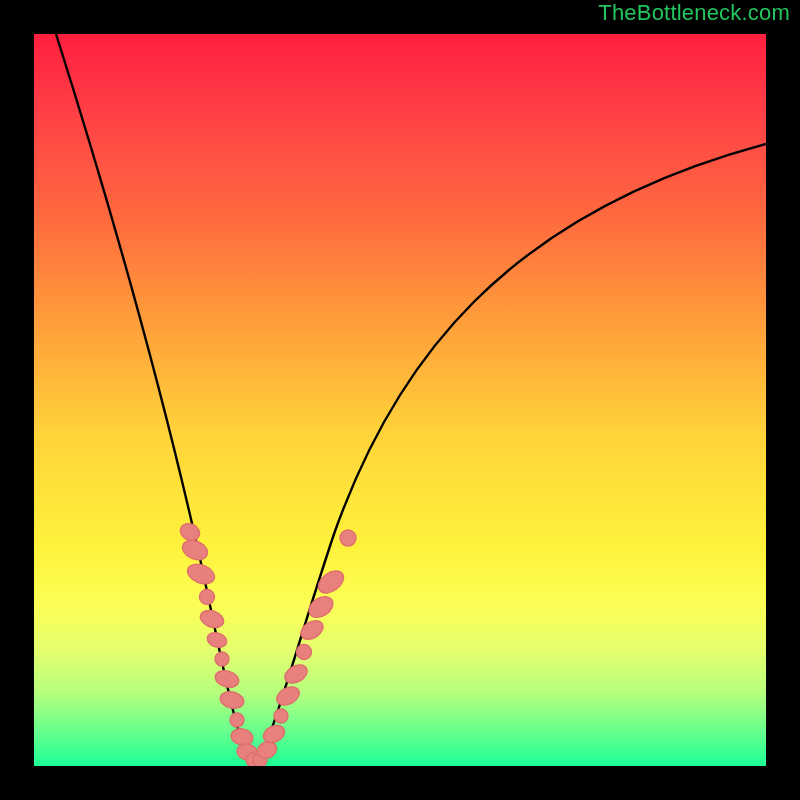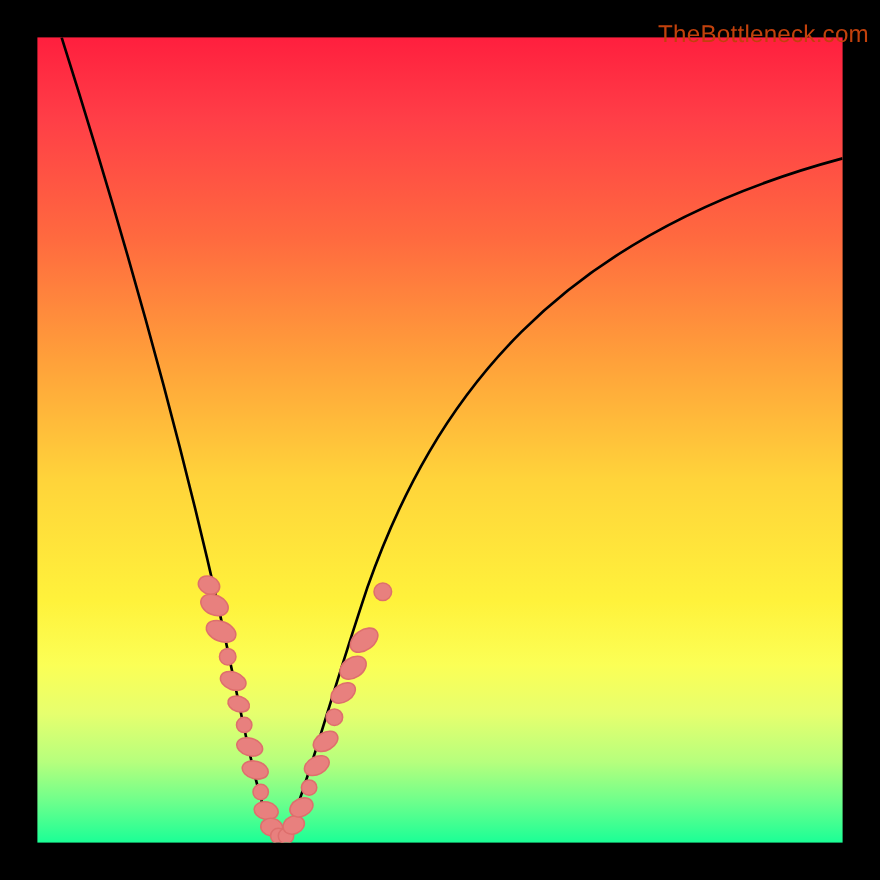--- a/index.html
+++ b/index.html
@@ -36,23 +36,23 @@
       #fff23b 70%,
       #fbff56 78%,
       #e6ff6e 84%,
       #b6ff7d 90%,
       #6cff8c 95%,
       #1bff96 100%
     );
   }
   .watermark {
     position: absolute;
-    top: 18px;
+    top: 0;
     right: 10px;
-    color: #c2410c;
+    color: #22c55e;
     font-size: 22px;
     letter-spacing: 0.2px;
     user-select: none;
   }
   svg.curve {
     position: absolute;
     top: 0;
     left: 0;
   }
 </style>

